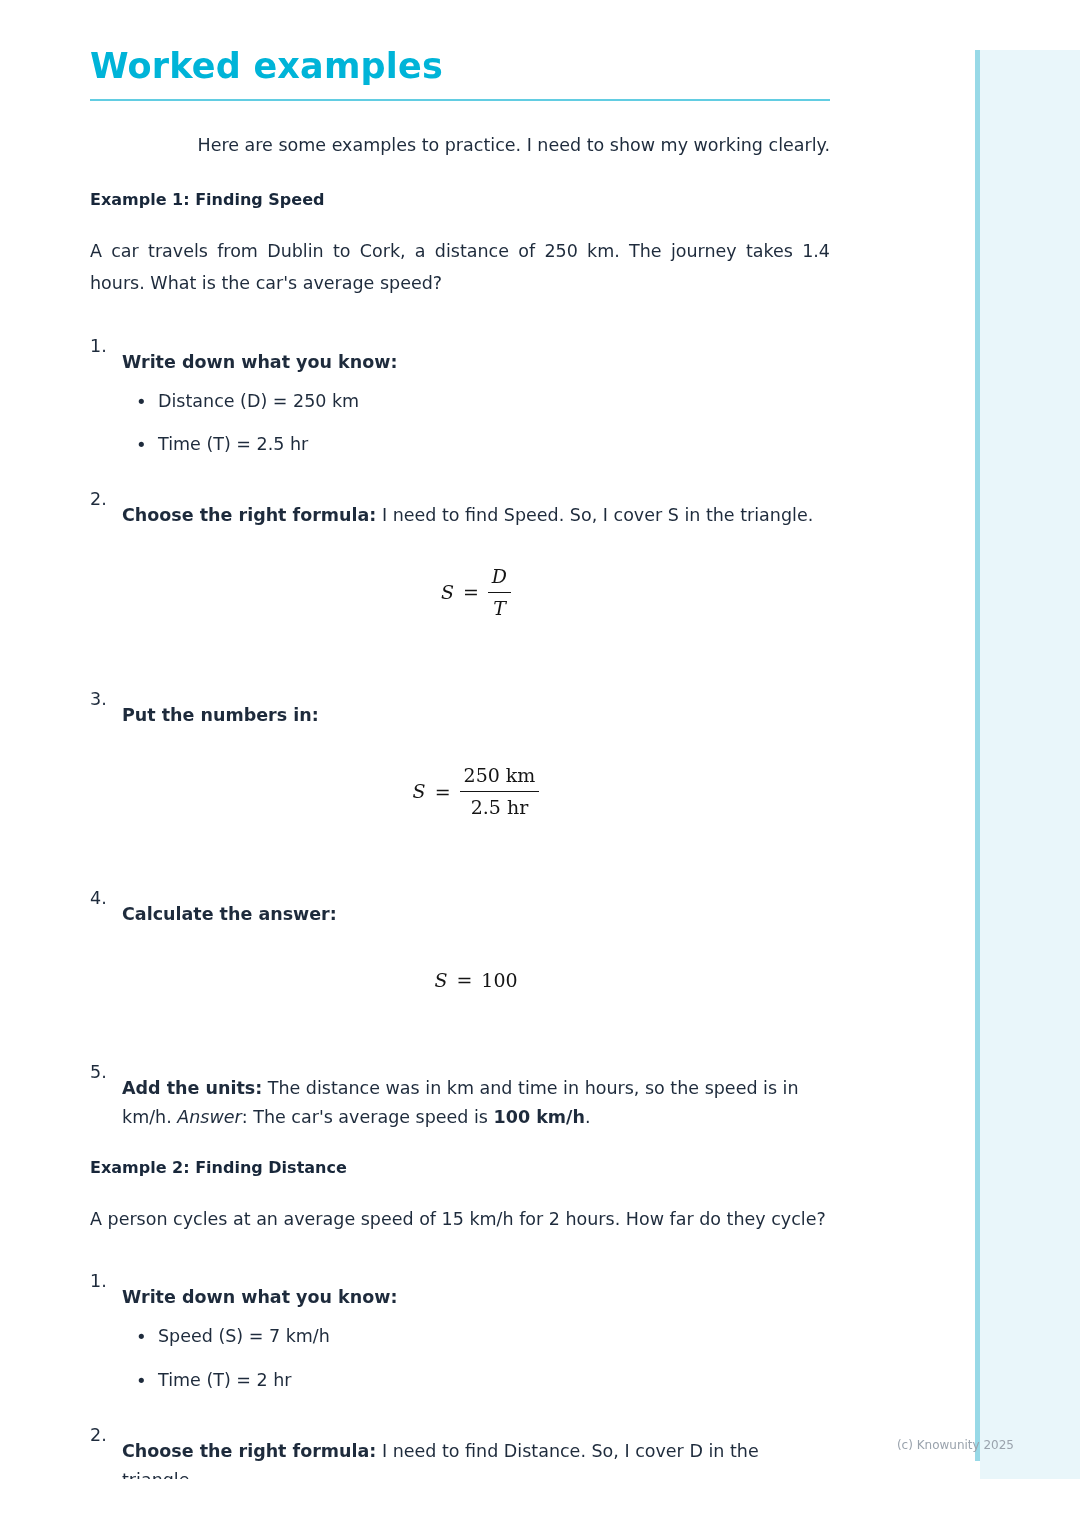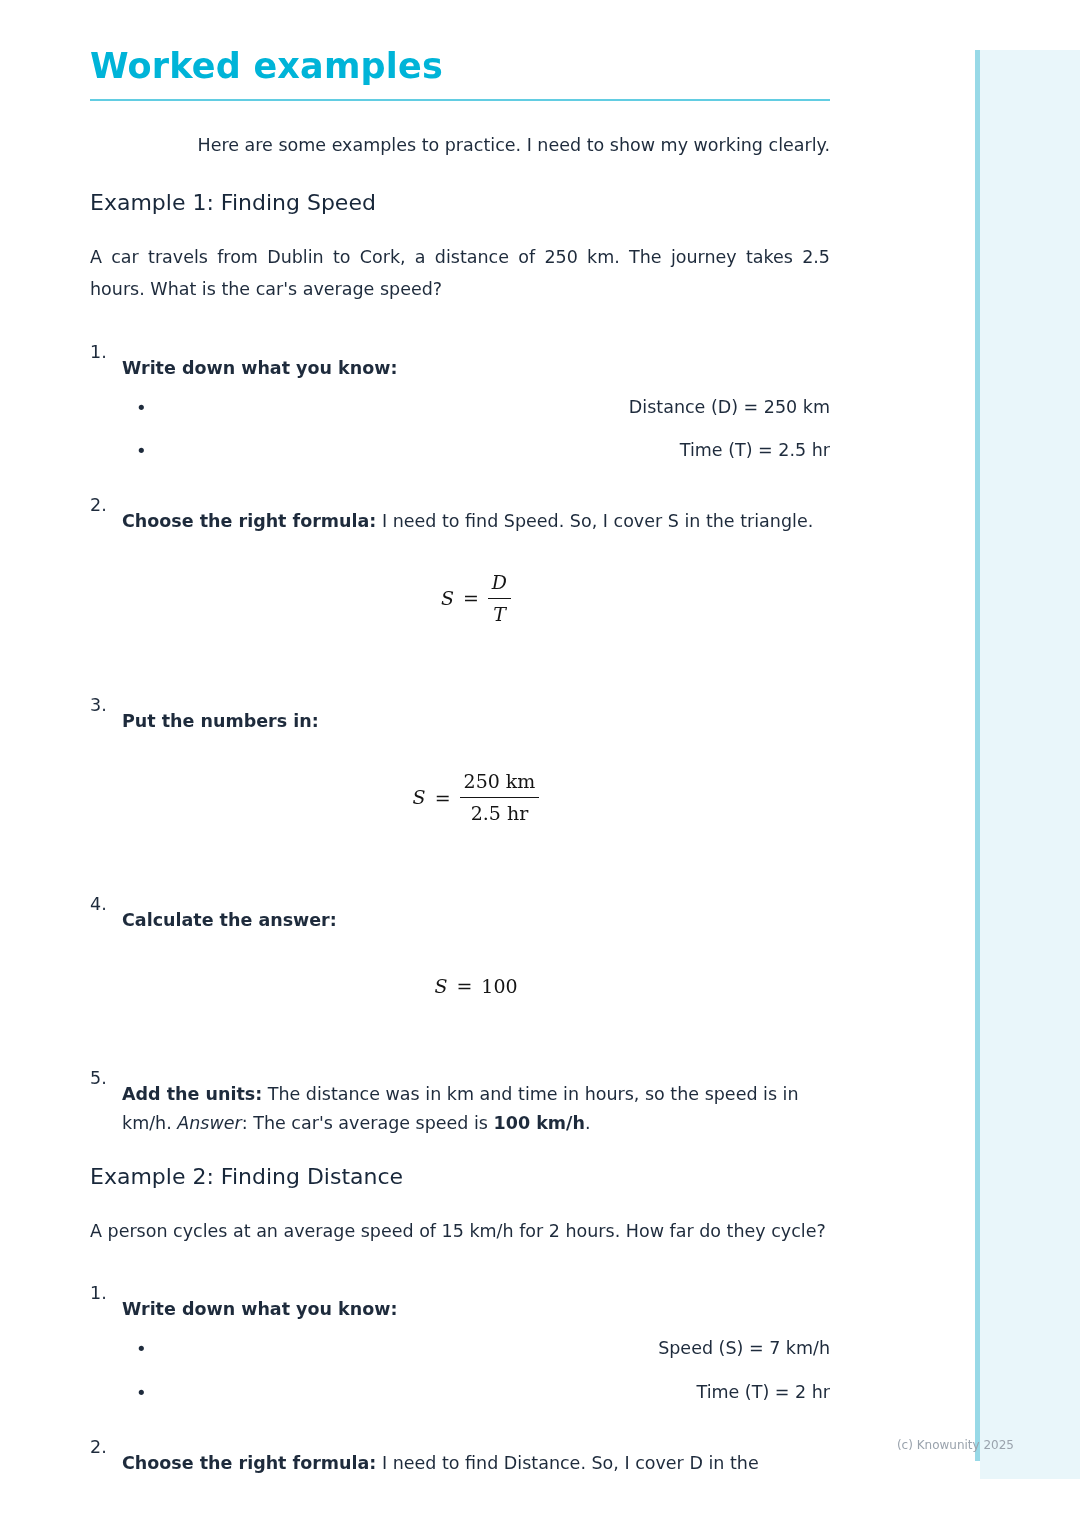--- a/index.html
+++ b/index.html
@@ -44,41 +44,41 @@
     border: none;
     margin-bottom: 30px;
   }
   p.intro {
     font-size: 17.5px;
     line-height: 1.65;
     margin-bottom: 30px;
     text-align: right;
   }
   h2.example-heading {
-    font-size: 22px;
-    font-weight: 400;
+    font-size: 16px;
+    font-weight: 700;
     color: #18273a;
     margin-bottom: 26px;
   }
   p.problem {
     font-size: 17.5px;
     line-height: 1.85;
     text-align: justify;
     margin-bottom: 32px;
   }
   .step {
     display: flex;
     margin-bottom: 26px;
     font-size: 17.5px;
     line-height: 1.65;
   }
   .step-num { flex: 0 0 32px; }
   .step-body { flex: 1; margin-top: 16px; }
   .step-label { font-weight: 700; }
-  .bullets { margin-top: 10px; padding-left: 12px; text-align: right; }
+  .bullets { margin-top: 10px; padding-left: 12px; }
   .bullet {
     position: relative;
     padding-left: 24px;
     margin-bottom: 15px;
   }
   .bullet:last-child { margin-bottom: 0; }
   .bullet::before {
     content: "\2022";
     position: absolute;
     left: 2px;
@@ -129,21 +129,21 @@
   <div class="accent-line"></div>
 
   <div class="content">
 
     <h1 class="title">Worked examples</h1>
     <div class="title-rule"></div>
 
     <p class="intro">Here are some examples to practice. I need to show my working clearly.</p>
 
     <h2 class="example-heading">Example 1: Finding Speed</h2>
-    <p class="problem">A car travels from Dublin to Cork, a distance of 250 km. The journey takes 2.5 hours. What is the car's average speed?</p>
+    <p class="problem">A car travels from Dublin to Cork, a distance of 250 km. The journey takes 1.4 hours. What is the car's average speed?</p>
 
     <div class="steps">
 
       <div class="step">
         <span class="step-num">1.</span>
         <div class="step-body">
           <span class="step-label">Write down what you know:</span>
           <div class="bullets">
             <div class="bullet">Distance (D) = 250 km</div>
             <div class="bullet">Time (T) = 2.5 hr</div>

